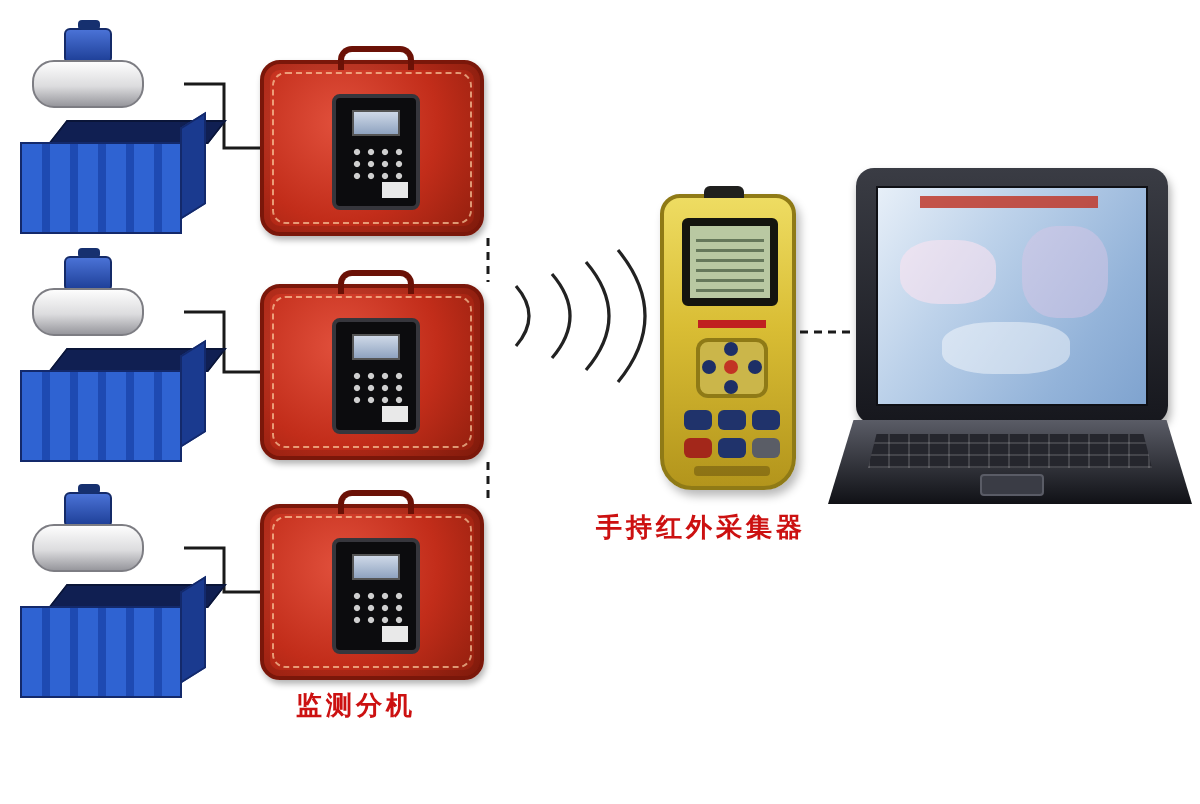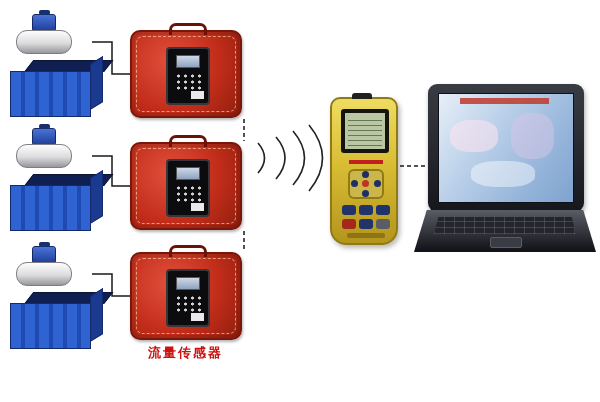--- a/index.html
+++ b/index.html
@@ -195,15 +195,16 @@
         <i class="blob b1"></i>
         <i class="blob b2"></i>
         <i class="blob b3"></i>
       </div>
     </div>
     <div class="lbase"></div>
     <div class="lkeys"></div>
     <div class="ltrack"></div>
   </div>
 
-  <div class="lbl" style="left:148px;top:344px">流量传感器</div>
+  <div class="lbl" style="left:148px;top:344px">监测分机</div>
+  <div class="lbl" style="left:298px;top:255px">手持红外采集器</div>
 
 </div>
 
 </body></html>

